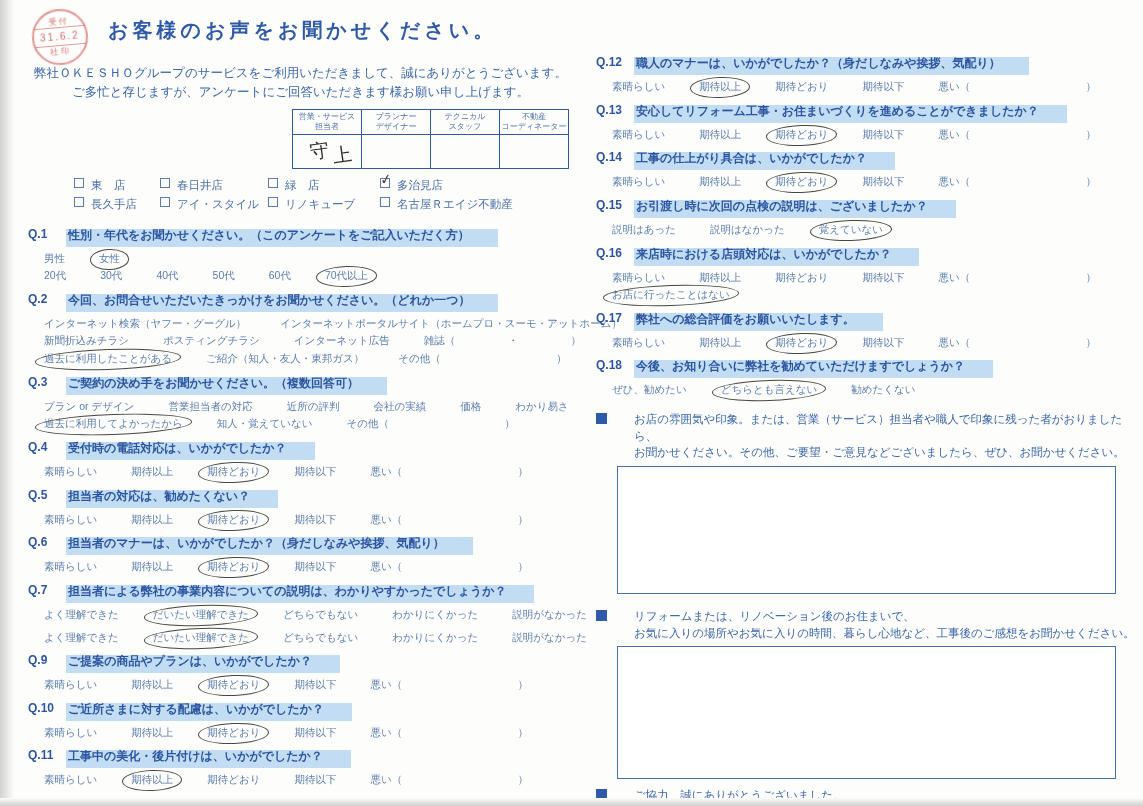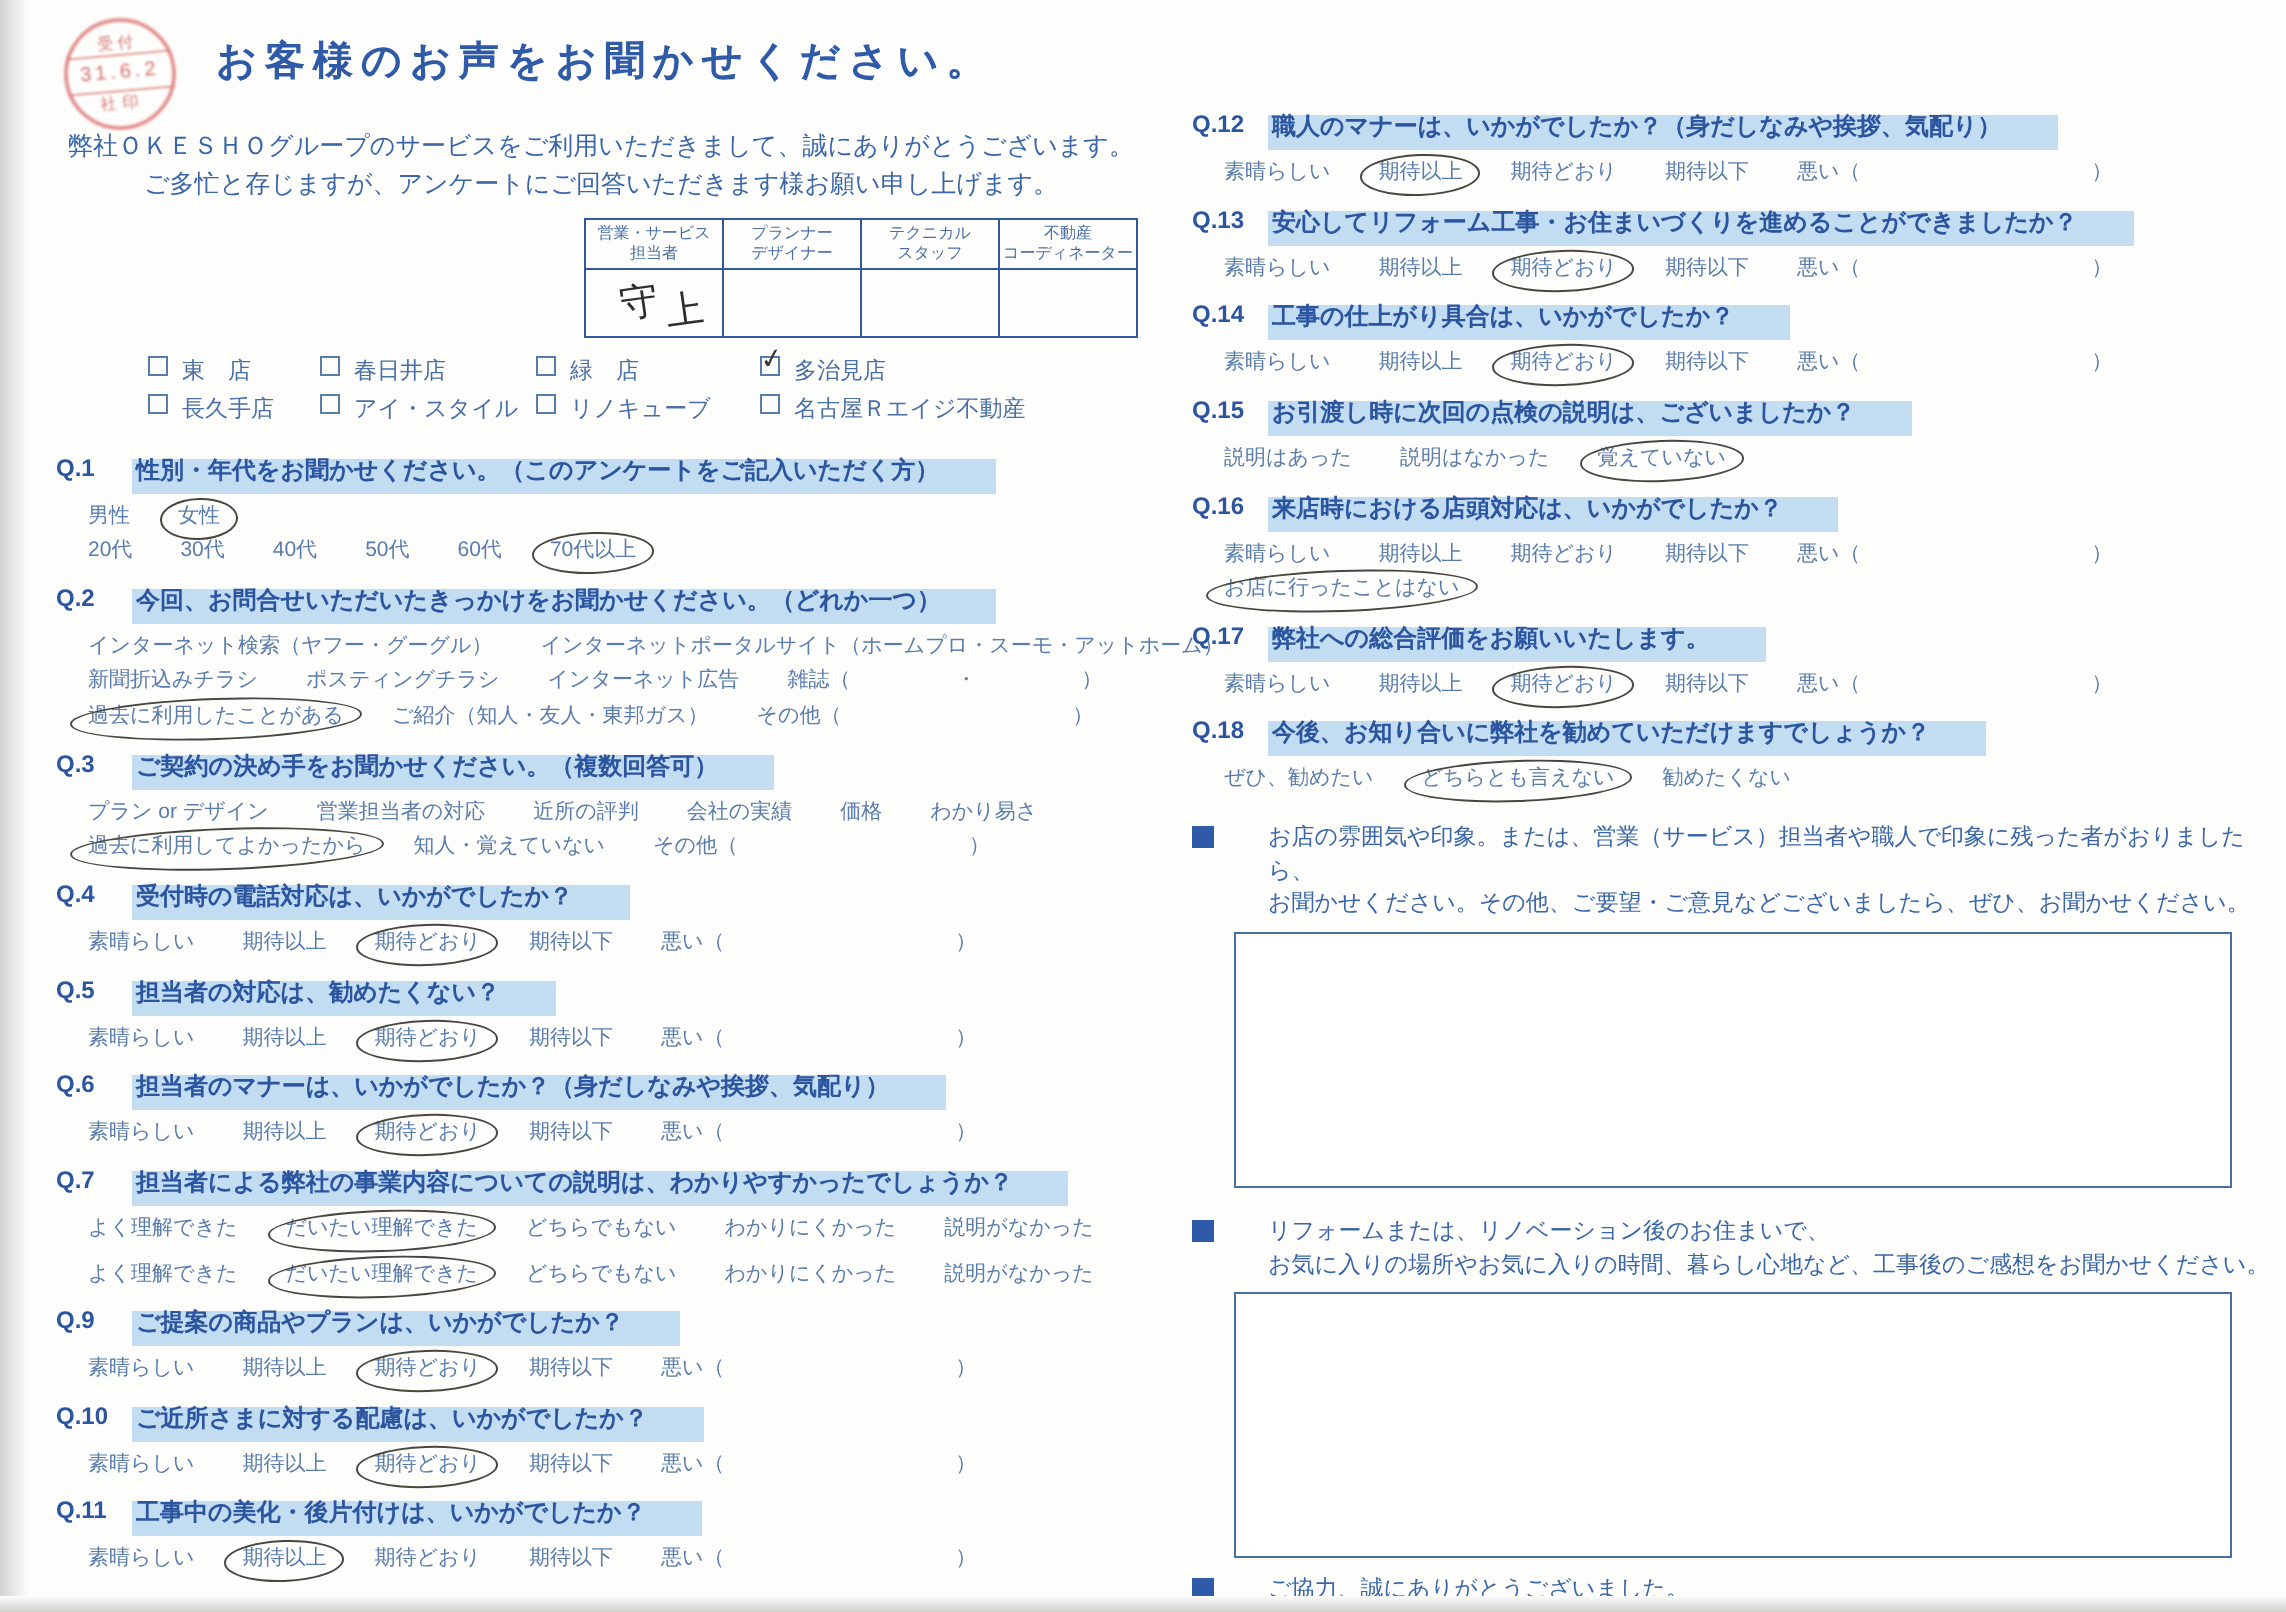--- a/index.html
+++ b/index.html
@@ -42,21 +42,21 @@
   .checkmark{position:absolute;left:-1px;top:-8px;font-size:14px;color:#3a3a36;transform:rotate(-10deg);}
 
   
   .questions{margin-top:15px;}
   .question{margin-bottom:9px;}
   .q-head{display:flex;font-size:12px;line-height:1.25;font-weight:bold;color:#2c55a0;margin-bottom:5px;}
   .qnum{flex:none;width:38px;}
   .qtext{background:linear-gradient(180deg,rgba(146,195,235,0) 12%,rgba(146,195,235,.55) 12%);
          padding:1px 28px 4px 2px;}
   .q-rows{margin-left:16px;}
-  .opt-row{display:flex;gap:24px;font-size:10.5px;line-height:1.3;color:#5a7cab;
+  .opt-row{display:flex;gap:34px;font-size:10.5px;line-height:1.3;color:#5a7cab;
            margin-bottom:4px;white-space:nowrap;align-items:baseline;text-align:right;}
   .opt{position:relative;}
   .circled::after{content:"";position:absolute;top:-3px;bottom:-4px;left:-9px;right:-9px;
            border:1.6px solid #48473f;border-radius:50%;transform:rotate(-2deg);}
 
   
   .comment{margin-top:14px;}
   .bullet-line{display:flex;gap:27px;font-size:11.5px;line-height:1.45;color:#3a66a8;}
   .bullet{flex:none;width:11px;height:11px;margin-top:2px;background:#2f5aa8;}
   .comment-box{margin:5px 0 0 21px;width:497px;border:1.5px solid #4a6fa5;background:#fff;}

